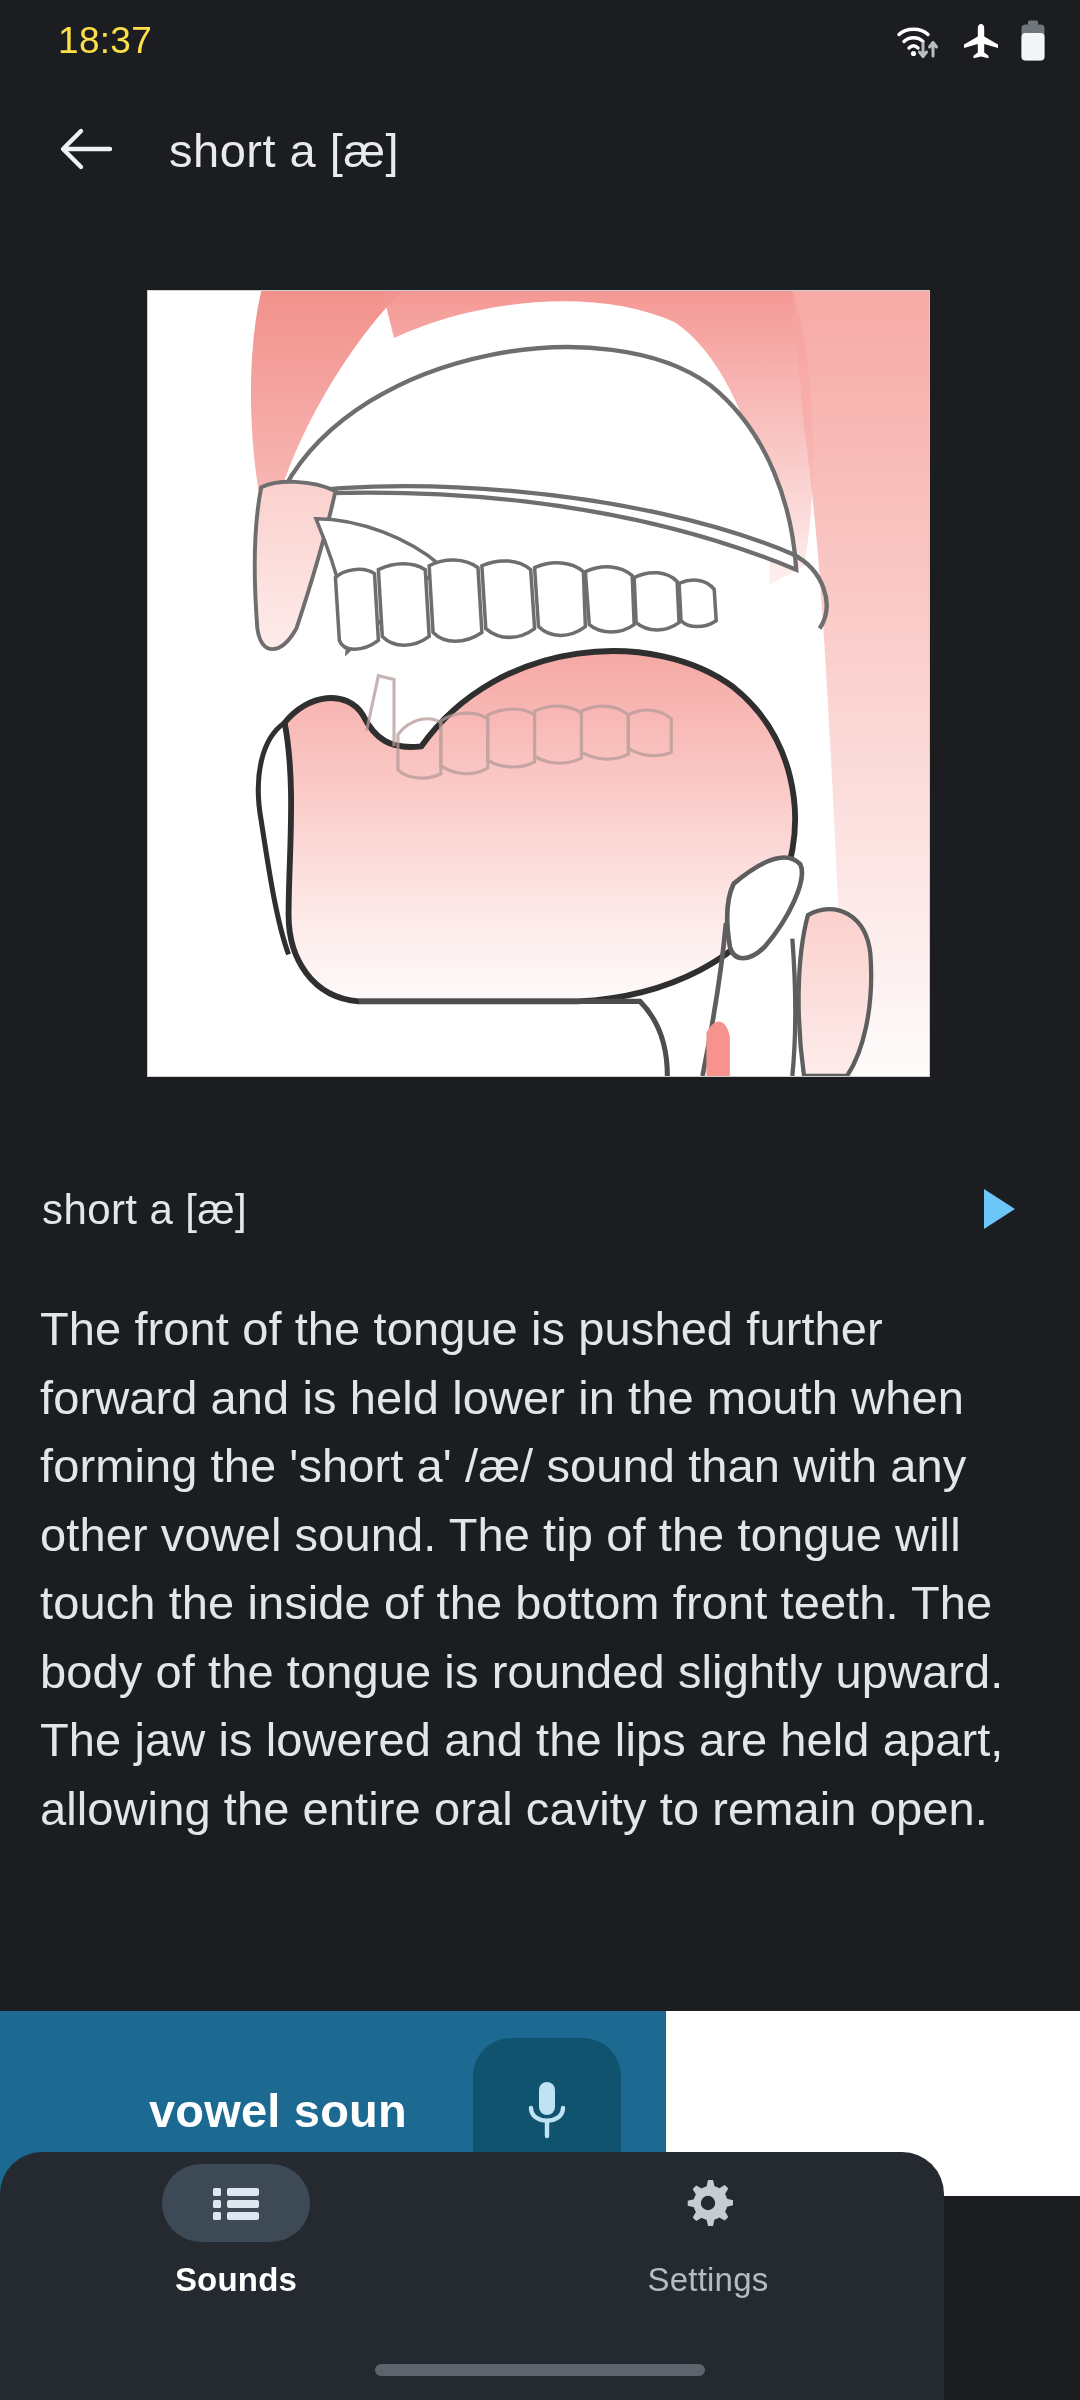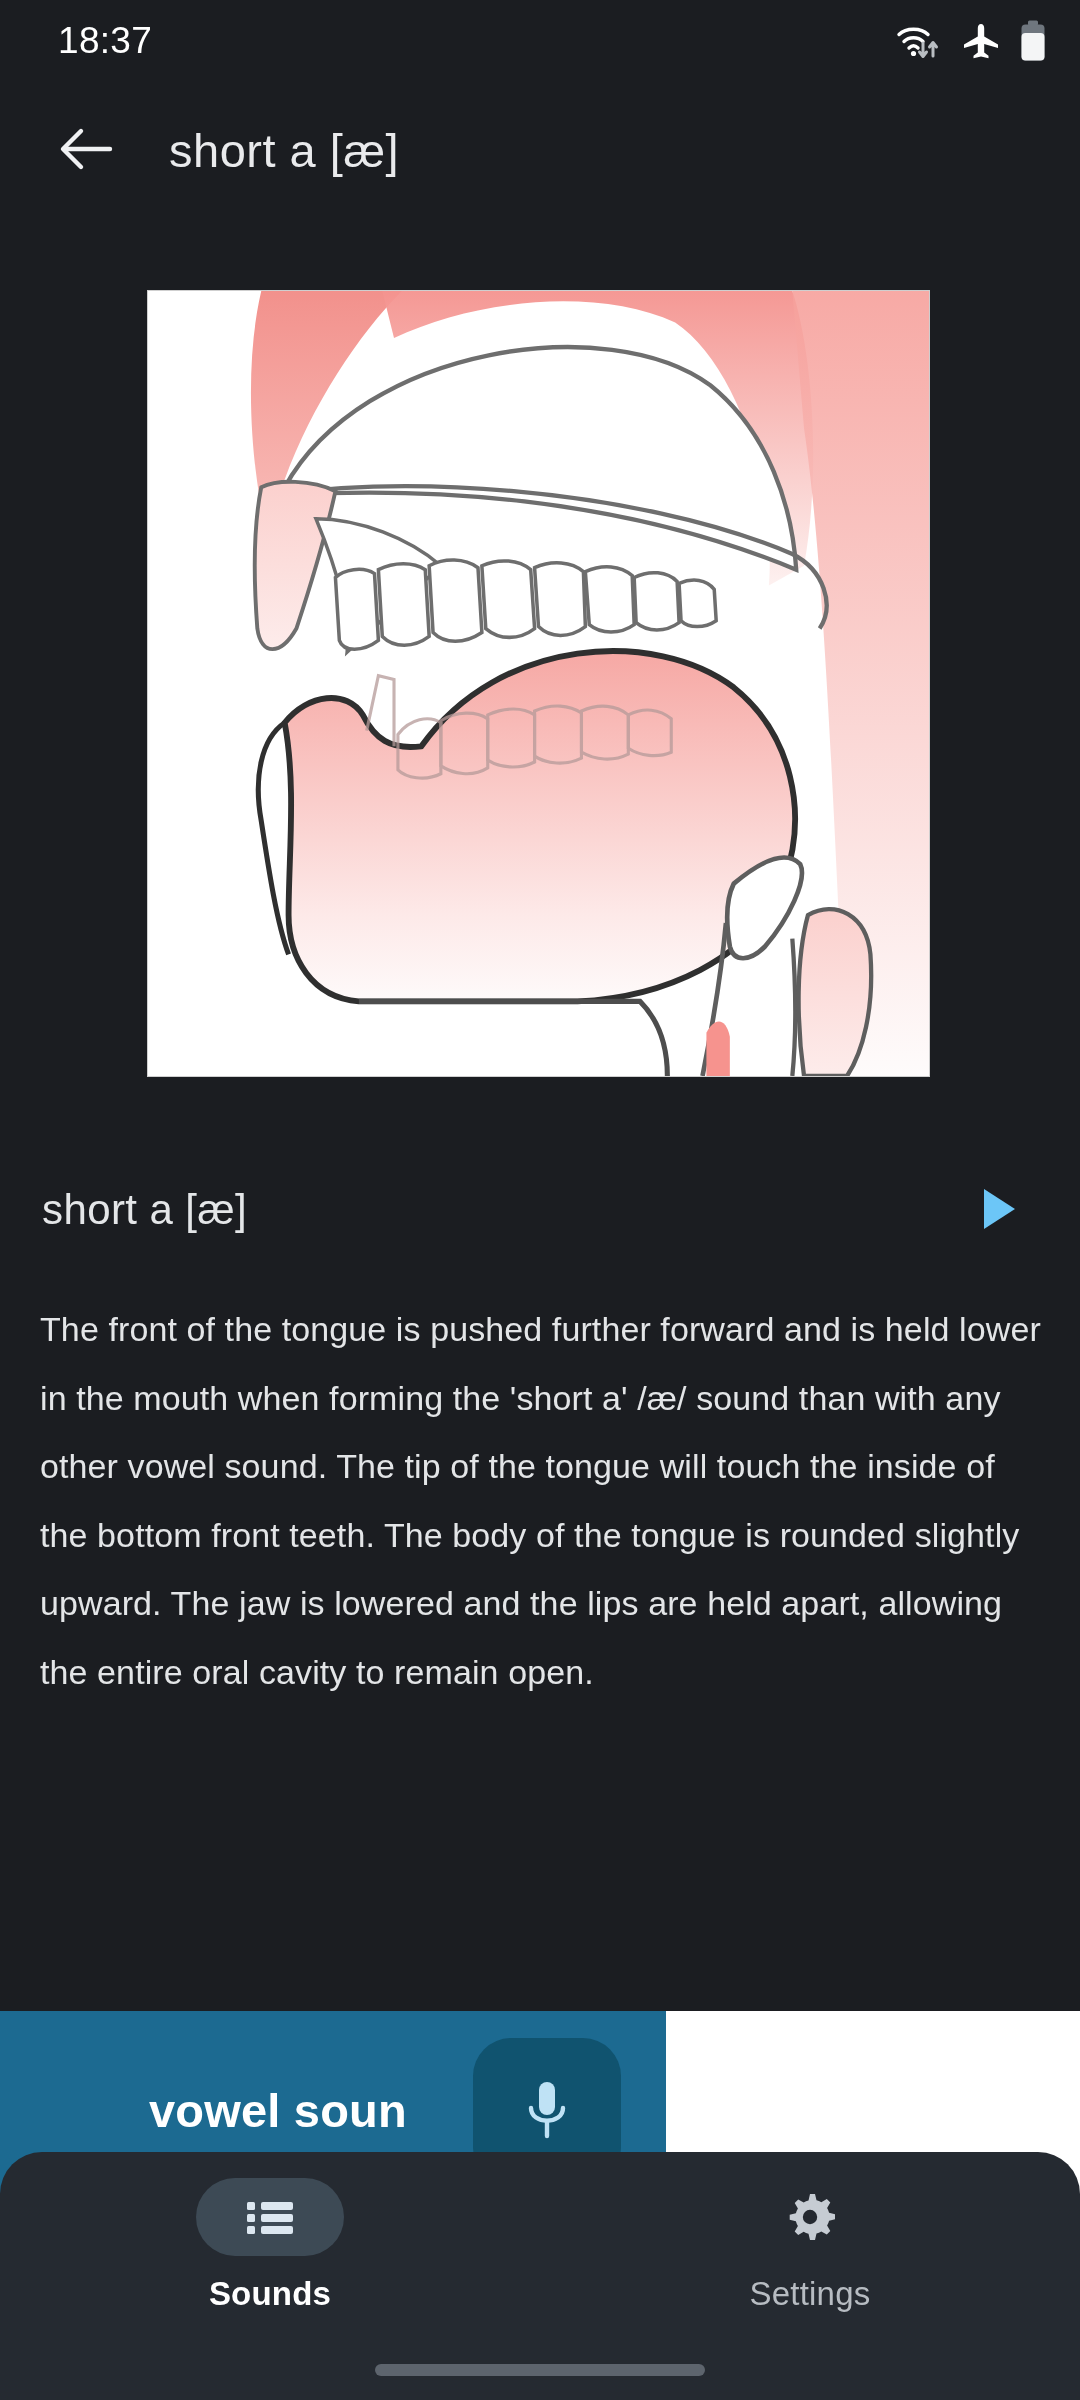--- a/index.html
+++ b/index.html
@@ -26,21 +26,21 @@
     top: 0; left: 0;
     width: 1080px;
     height: 82px;
     display: flex;
     align-items: center;
     justify-content: space-between;
     padding: 0 34px 0 58px;
     background: #1b1d21;
   }
   .status-time {
-    color: #ffffff;
+    color: #fde047;
     font-size: 37px;
     letter-spacing: 0.3px;
     font-family: "Liberation Sans", sans-serif;
   }
   .status-icons {
     display: flex;
     align-items: center;
     gap: 19px;
   }
   .status-icons svg { display: block; }
@@ -118,21 +118,21 @@
     cursor: pointer;
   }
 
   
   .description {
     position: absolute;
     top: 1295px;
     left: 40px;
     width: 1005px;
     color: #e3e5e7;
-    font-size: 34px;
+    font-size: 47px;
     line-height: 68.5px;
     letter-spacing: 0.1px;
     font-weight: 400;
   }
 
   
   .ad-banner {
     position: absolute;
     left: 0;
     top: 2011px;
@@ -173,28 +173,28 @@
     border: none;
     cursor: pointer;
     z-index: 6;
   }
 
   
   .bottom-nav {
     position: absolute;
     left: 0;
     top: 2152px;
-    width: 1080px;
+    width: 944px;
     height: 248px;
     background: #252a31;
     border-radius: 42px 42px 0 0;
     display: flex;
     align-items: flex-start;
     z-index: 8;
-    padding-top: 26px;
+    padding-top: 12px;
   }
   .nav-item {
     flex: 1 1 0;
     display: flex;
     flex-direction: column;
     align-items: center;
     cursor: pointer;
     background: transparent;
     border: none;
   }

